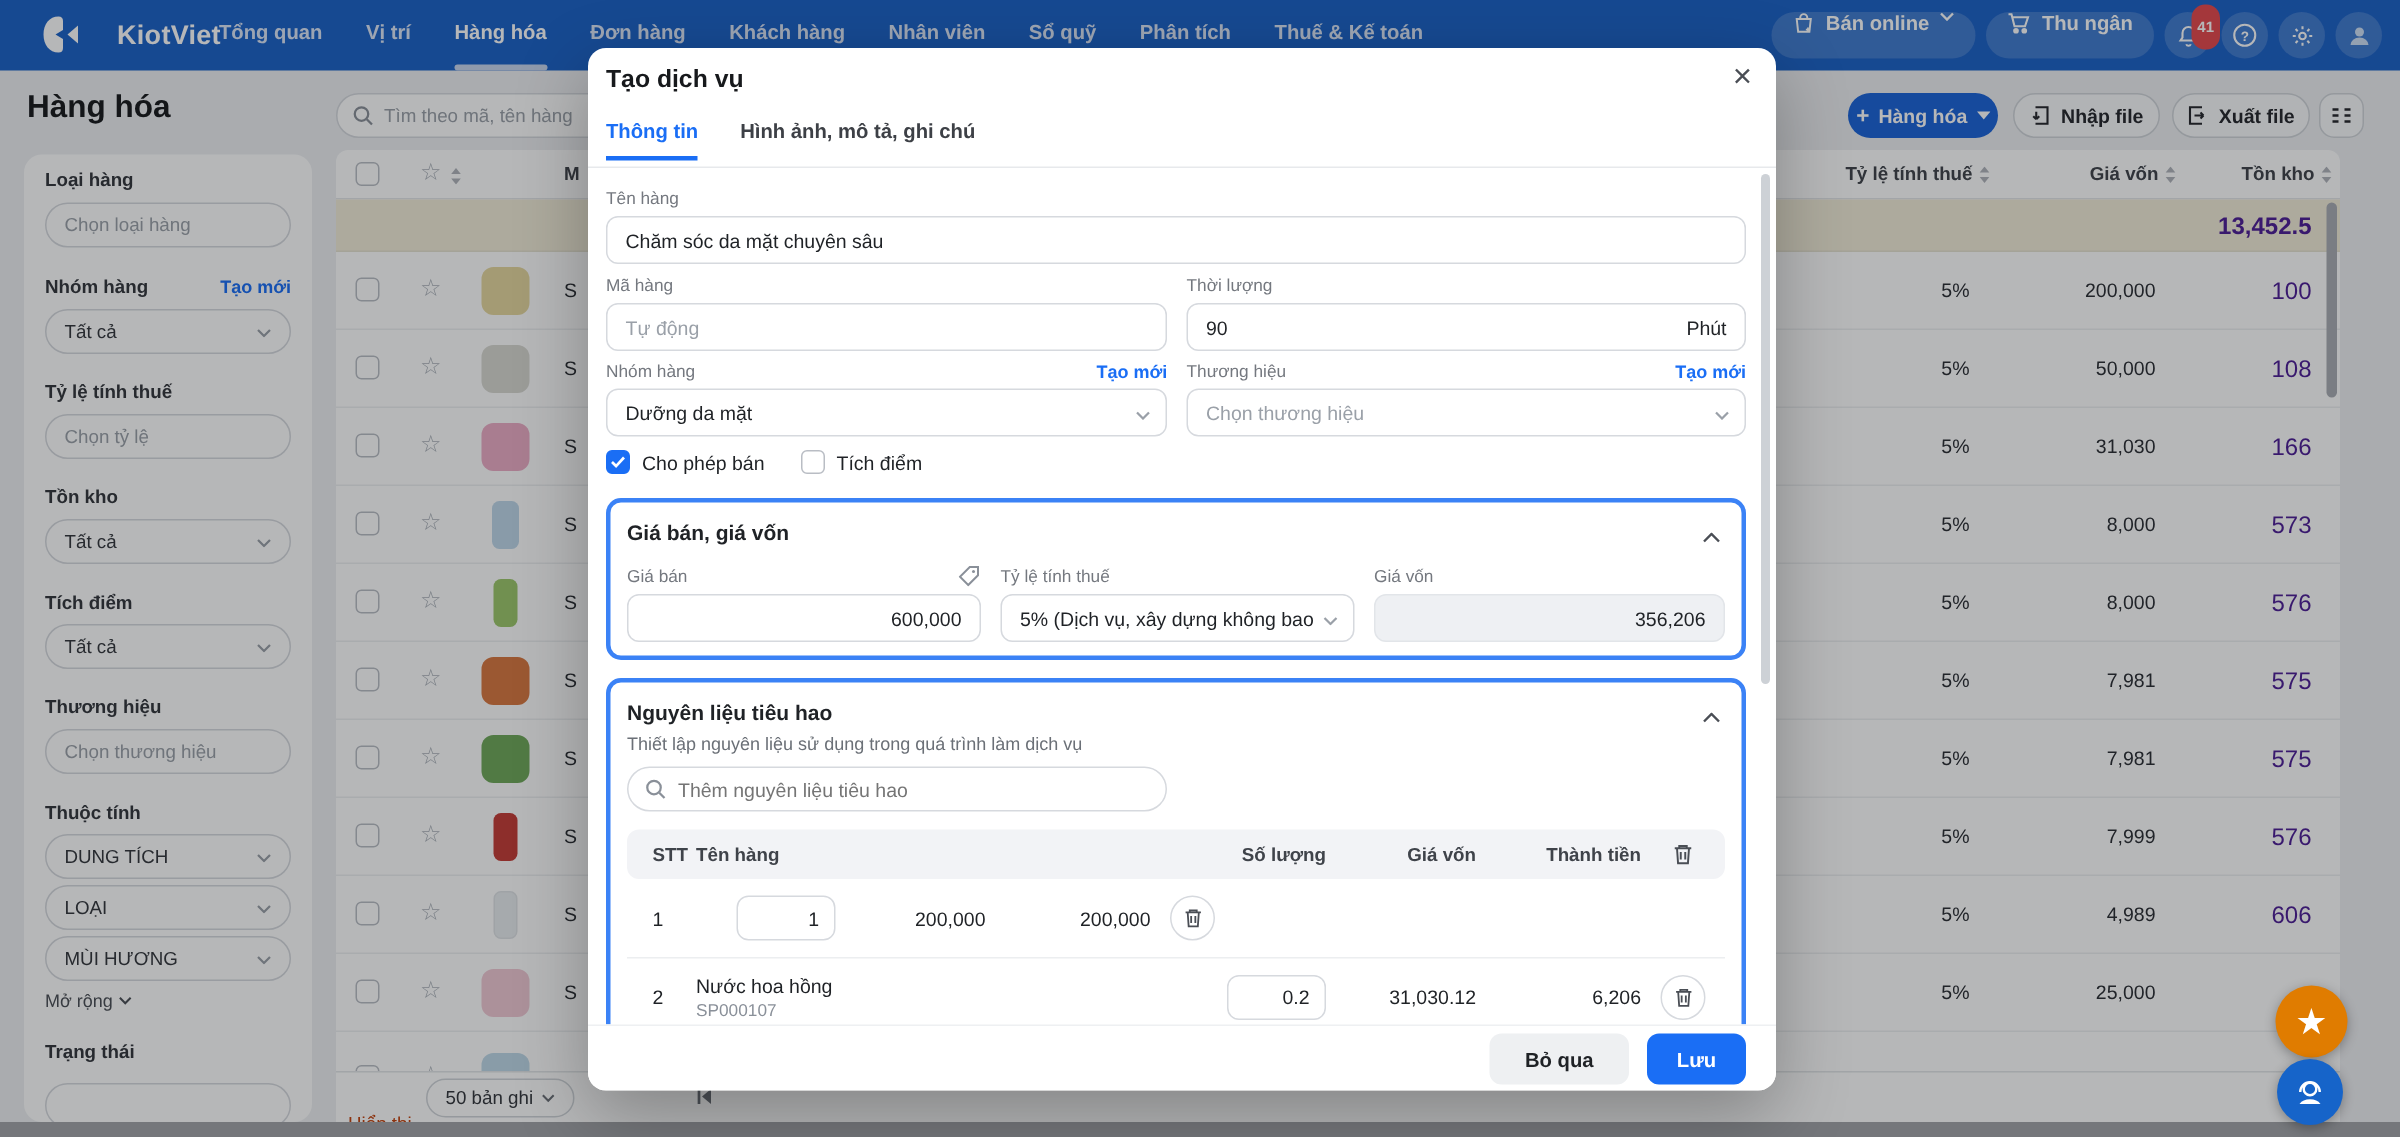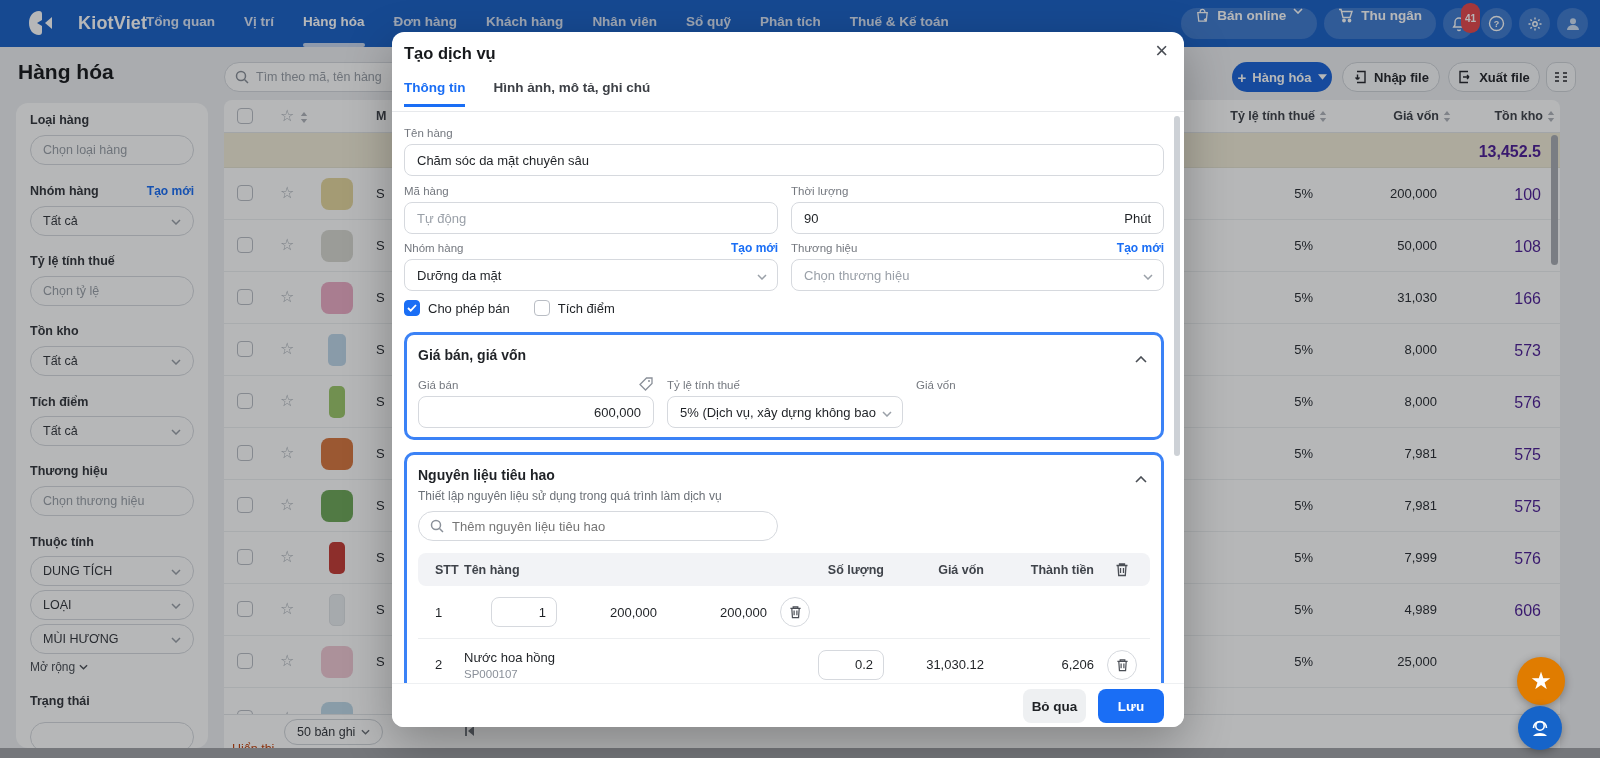--- a/index.html
+++ b/index.html
@@ -113,21 +113,21 @@
   .col-qty{width:95px;text-align:right;display:flex;justify-content:flex-end}
   .col-cost{width:100px;text-align:right}
   .col-total{width:110px;text-align:right}
   .col-del{width:56px;display:flex;justify-content:center}
   .sku{font-size:11.5px;color:#8A9099;margin-top:3px}
   .qty-input{width:66px;height:30px;border:1px solid #d6d9de;border-radius:8px;text-align:right;padding:0 10px;
     font-size:13px;color:#1f2226;outline:0;font-family:inherit}
   .del-btn{width:30px;height:30px;border-radius:50%;border:1px solid #d6d9de;background:#fff;display:flex;
     align-items:center;justify-content:center;cursor:pointer;color:#4a4e55}
   #modal-footer{position:absolute;left:0;right:0;bottom:0;height:44px;background:#fff;border-top:1px solid #eef0f2}
-  .btn-skip{position:absolute;right:98px;top:5px;width:63px;height:34px;border-radius:8px;background:#EEF0F2;
+  .btn-skip{position:absolute;right:98px;top:5px;width:93px;height:34px;border-radius:8px;background:#EEF0F2;
     color:#1f2226;font-size:13.5px;font-weight:700;display:flex;align-items:center;justify-content:center;cursor:pointer}
   .btn-save{position:absolute;right:20px;top:5px;width:66px;height:34px;border-radius:8px;background:#1A6EF5;
     color:#fff;font-size:13.5px;font-weight:700;display:flex;align-items:center;justify-content:center;cursor:pointer}
 
   
   #fab-star{position:absolute;left:1517px;top:657px;width:48px;height:48px;border-radius:50%;background:#E07C00;
     display:flex;align-items:center;justify-content:center;color:#fff;font-size:24px;z-index:200;cursor:pointer;box-shadow:0 2px 8px rgba(0,0,0,.3)}
   #fab-support{position:absolute;left:1518px;top:706px;width:44px;height:44px;border-radius:50%;background:#1664C9;
     display:flex;align-items:center;justify-content:center;z-index:200;cursor:pointer;box-shadow:0 2px 8px rgba(0,0,0,.3)}
 </style>
@@ -569,20 +569,23 @@
         <input style="text-align: right;" value="600,000">
       </div>
       <div class="m-label" style="left:260px;top:44px">Tỷ lệ tính thuế</div>
       <div class="m-sel" style="left:260px;width:236px;top:61px">
         <span class="txt">5% (Dịch vụ, xây dựng không bao t...</span>
         <span class="chev"><svg width="10" height="6" viewBox="0 0 10 6" fill="none" stroke="currentColor" stroke-width="1.5">
               <path d="M1 1 l4 4 4-4"></path>
             </svg></span>
       </div>
       <div class="m-label" style="left:509px;top:44px">Giá vốn</div>
+      <div class="m-input" style="left:509px;right:11px;top:61px;background:#EEF0F3;border-color:#e2e5e9;justify-content:flex-end">
+        <span>356,206</span>
+      </div>
     </div>
 
     <div class="mcard" style="top:340px;height:252px">
       <div class="mcard-title">Nguyên liệu tiêu hao</div>
       <div class="collapse"><svg width="12" height="7" viewBox="0 0 12 7" fill="none" stroke="currentColor" stroke-width="1.6">
             <path d="M1 6 l5-5 5 5"></path>
           </svg></div>
       <div class="abs" style="left:11px;top:34px;font-size:12px;color:#6b7077">Thiết lập nguyên liệu sử dụng trong quá trình làm dịch vụ</div>
       <div class="abs" style="left:11px;top:56px;width:360px;height:30px;border:1px solid #d6d9de;border-radius:15px;display:flex;align-items:center;gap:8px;padding:0 11px">
         <span style="display:inline-flex">

